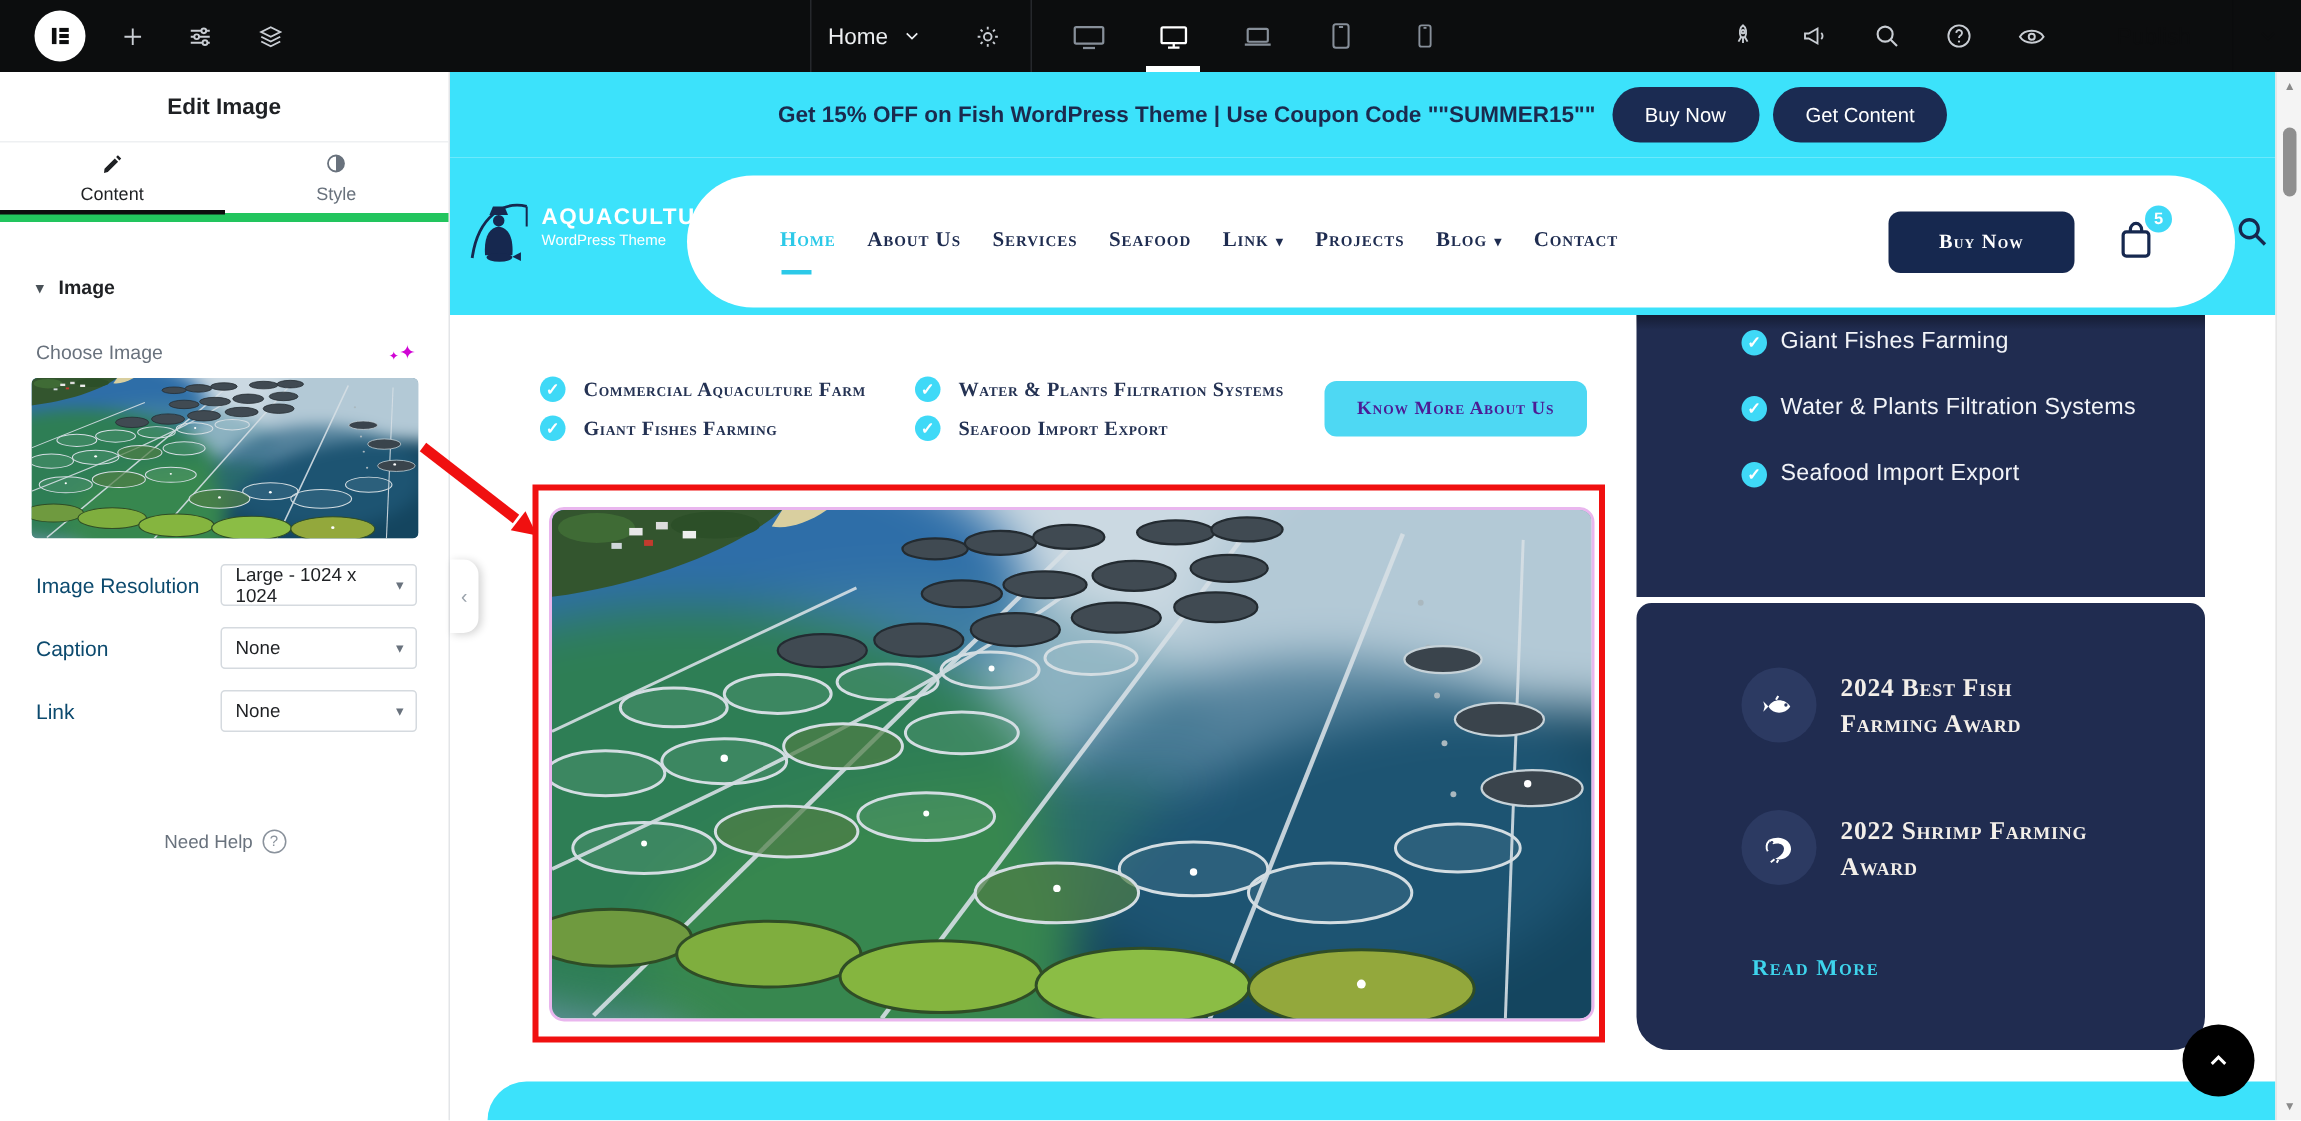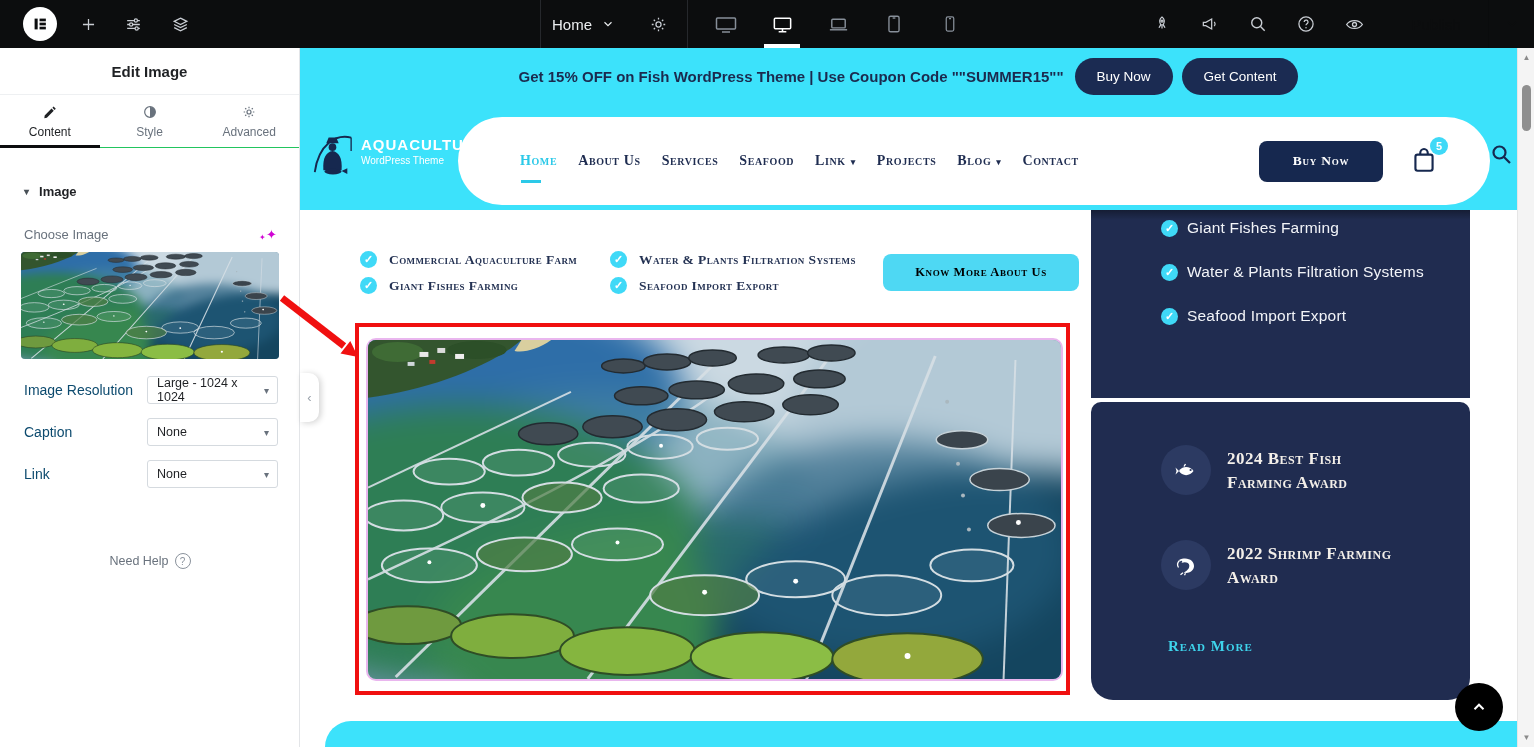--- a/index.html
+++ b/index.html
@@ -17,21 +17,21 @@
   .dev { width:56px; height:48px; display:flex; align-items:center; justify-content:center; color:#878f99; position:relative; cursor:pointer; }
   .dev.active { color:#ffffff; }
   .dev.active::after { content:""; position:absolute; left:10px; right:10px; bottom:0; height:4px; background:#fff; }
   .publish-wrap { position:absolute; right:0; top:0; width:150px; height:48px; display:flex; cursor:pointer; }
   .publish-main { flex:1; display:flex; align-items:center; justify-content:center; font-size:15px; font-weight:500; color:#0c0d0e; }
   .publish-caret { width:46px; display:flex; align-items:center; justify-content:center; color:#0c0d0e; border-left:1px solid rgba(0,0,0,0.12); }
 
   
   .sidebar { position:absolute; left:0; top:48px; width:300px; height:699px; background:#fff; border-right:1px solid #e3e5e8; z-index:20; }
   .sb-title { height:46px; display:flex; align-items:center; justify-content:center; font-size:15px; font-weight:bold; color:#1f2124; }
-  .sb-tabs { display:flex; border-top:1px solid #eef0f2; border-bottom:1px solid #22c55e; height:54px; }
+  .sb-tabs { display:flex; border-top:1px solid #eef0f2; border-bottom:6px solid #22c55e; height:54px; }
   .sb-tab { flex:1; display:flex; flex-direction:column; align-items:center; justify-content:center; gap:5px; color:#69727d; font-size:12px; position:relative; cursor:pointer; }
   .sb-tab.active { color:#1f2124; }
   .sb-tab.active::after { content:""; position:absolute; left:0; right:0; bottom:-1px; height:3px; background:#0c0d0e; }
   .sb-section-head { display:flex; align-items:center; gap:10px; padding:0 24px; margin-top:36px; color:#1f2124; font-size:13px; font-weight:bold; cursor:pointer; }
   .sb-caret { font-size:10px; color:#495157; }
   .choose-row { display:flex; align-items:center; justify-content:space-between; padding:0 22px 0 24px; margin-top:28px; }
   .choose-label { color:#69727d; font-size:13px; }
   .ai-sparkle { color:#d004d4; font-size:13px; position:relative; cursor:pointer; }
   .ai-sparkle .s2 { font-size:8px; position:absolute; left:-7px; top:6px; }
   .sb-thumb { position:absolute; left:21px; top:204px; width:258px; height:107px; border-radius:4px; overflow:hidden; cursor:pointer; }
@@ -65,21 +65,21 @@
   .nav-item .nv-car { font-size:9px; margin-left:5px; color:#1e2c50; }
   .hdr-right { margin-left:auto; display:flex; align-items:center; gap:27px; }
   .hdr-buy { width:124px; height:41px; background:#16284f; border:none; border-radius:8px; color:#fff; font-size:13.5px; letter-spacing:.8px; cursor:pointer; font-weight:600; }
   .cart { position:relative; width:30px; height:32px; color:#16284f; cursor:pointer; }
   .cart-badge { position:absolute; right:-8px; top:-8px; width:18px; height:18px; border-radius:50%; background:#3fd9f7; color:#fff; font-size:11px; font-weight:bold; display:flex; align-items:center; justify-content:center; }
   .hdr-search { position:absolute; left:1190px; top:38px; width:24px; height:24px; color:#16284f; cursor:pointer; }
 
   .feat-item { position:absolute; display:flex; align-items:center; gap:12px; }
   .chk { width:17px; height:17px; border-radius:50%; background:#3fd9f7; color:#fff; font-size:11px; font-weight:bold; display:flex; align-items:center; justify-content:center; flex:none; }
   .feat-label { font-size:13.5px; font-weight:600; letter-spacing:.4px; color:#243253; }
-  .know-more { position:absolute; left:583px; top:206px; width:196px; height:37px; background:#4ed8f3; border:none; border-radius:8px; color:#000000; font-size:12.5px; letter-spacing:.6px; font-weight:600; cursor:pointer; }
+  .know-more { position:absolute; left:583px; top:206px; width:175px; height:37px; background:#4ed8f3; border:none; border-radius:8px; color:#4c1d95; font-size:12.5px; letter-spacing:.6px; font-weight:600; cursor:pointer; }
 
   .red-box { position:absolute; left:55px; top:275px; width:715px; height:372px; border:4px solid #f01010; background:#fff; z-index:5; }
   .sel-img { position:absolute; left:7px; top:11px; width:697px; height:343px; border:2px solid #e9b6ee; border-radius:10px; overflow:hidden; cursor:pointer; }
   .sel-img svg { width:100%; height:100%; display:block; }
 
   .panel1 { position:absolute; left:791px; top:162px; width:379px; height:188px; background:#202c50; }
   .panel1::before { content:""; position:absolute; left:0; top:0; right:0; height:10px; background:linear-gradient(rgba(0,0,0,.35),transparent); }
   .p1-item { position:absolute; left:70px; display:flex; align-items:center; gap:9px; }
   .p1-label { color:#f2f4f8; font-size:15.5px; letter-spacing:.2px; }
 
@@ -229,27 +229,20 @@
             <path d="M4 17.2L14.3 6.9l3.3 3.3L7.3 20.5 3.5 21.4 4 17.2zM15.6 5.6l1.8-1.8 3.3 3.3-1.8 1.8z"></path>
           </svg>
         <span>Content</span>
       </div>
       <div class="sb-tab">
         <svg width="16" height="16" viewBox="0 0 24 24">
             <circle cx="12" cy="12" r="8" fill="none" stroke="currentColor" stroke-width="1.8"></circle>
             <path d="M12 4a8 8 0 010 16z" fill="currentColor"></path>
           </svg>
         <span>Style</span>
-      </div>
-      <div class="sb-tab">
-        <svg width="16" height="16" viewBox="0 0 24 24" fill="none" stroke="currentColor" stroke-width="1.8">
-          <circle cx="12" cy="12" r="3"></circle>
-            <path d="M12 4v2.2M12 17.8V20M4 12h2.2M17.8 12H20M6.3 6.3l1.6 1.6M16.1 16.1l1.6 1.6M17.7 6.3l-1.6 1.6M7.9 16.1l-1.6 1.6"></path>
-        </svg>
-        <span>Advanced</span>
       </div>
     </div>
     <div class="sb-section-head">
       <span class="sb-caret">▾</span>
       <span>Image</span>
     </div>
     <div class="choose-row">
       <span class="choose-label">Choose Image</span>
       <span class="ai-sparkle">
         <span>✦</span>

